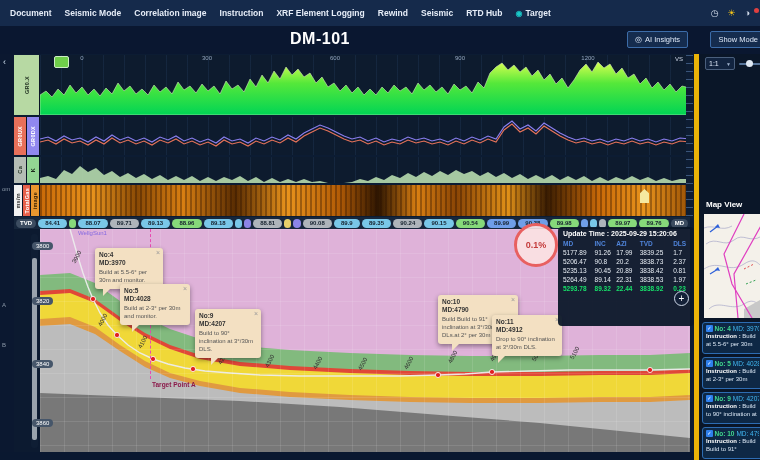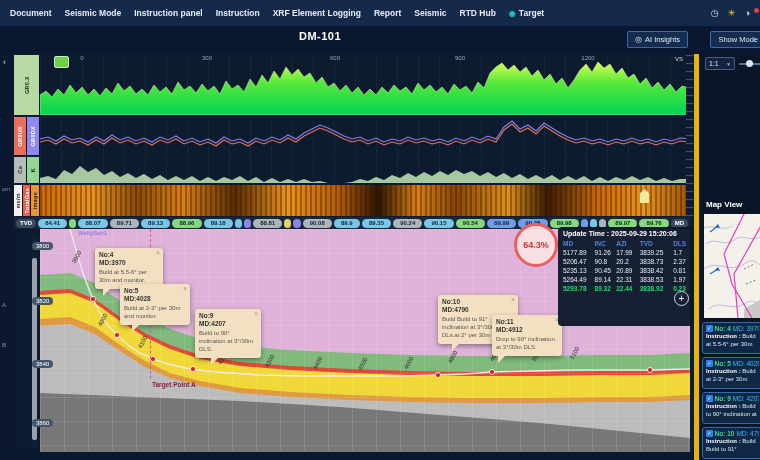--- a/index.html
+++ b/index.html
@@ -9,21 +9,21 @@
   .menubar{position:absolute;left:0;top:0;width:760px;height:26px;background:#152a4b;
            display:flex;align-items:center;gap:6px;padding-left:10px;box-sizing:border-box;}
   .menubar .mi{font-size:8.5px;font-weight:bold;color:#e6edf8;white-space:nowrap;cursor:pointer;display:flex;align-items:center;gap:3px;}
   .menubar .mi .micon{color:#19c8c8;font-size:8px;}
   .topicons{margin-left:auto;display:flex;gap:9px;align-items:center;padding-right:10px;}
   .topicons span{font-size:9px;color:#cfd8e8;}
   .topicons .sun{color:#f5c518;}
   .reddot{position:absolute;right:1px;top:8px;width:5px;height:5px;border-radius:50%;background:#e04040;}
   
   .titlebar{position:absolute;left:0;top:26px;width:760px;height:28px;background:#0a1730;}
-  .pagetitle{position:absolute;left:0;top:4px;width:640px;text-align:center;font-size:11px;font-weight:bold;letter-spacing:.5px;color:#fff;}
+  .pagetitle{position:absolute;left:0;top:4px;width:640px;text-align:center;font-size:16px;font-weight:bold;letter-spacing:.5px;color:#fff;}
   .hbtn{position:absolute;top:5px;height:17px;display:flex;align-items:center;gap:3px;padding:0 7px;
         background:#152c4e;border:1px solid #3c6ca8;border-radius:2px;font-size:7.5px;color:#dfe9f8;box-sizing:border-box;white-space:nowrap;}
   .hbtn .bicon{font-size:8px;}
   
   .leftrail{position:absolute;left:0;top:54px;width:14px;height:406px;background:#0b1830;}
   .leftrail .chev{position:absolute;left:3px;top:3px;font-size:9px;color:#d0e0f0;}
   .leftrail .rl{position:absolute;left:2px;font-size:6px;color:#8b98a8;}
   
   .trackrow{position:absolute;left:14px;display:flex;}
   .lblcol{width:26px;display:flex;height:100%;}
@@ -108,30 +108,30 @@
 
   <div class="menubar">
     <span id="menu-items" style="display:flex;gap:13px;align-items:center;">
         <span class="mi">
           <span>Document</span>
         </span>
         <span class="mi">
           <span>Seismic Mode</span>
         </span>
         <span class="mi">
-          <span>Instruction panel</span>
+          <span>Correlation image</span>
         </span>
         <span class="mi">
           <span>Instruction</span>
         </span>
         <span class="mi">
           <span>XRF Element Logging</span>
         </span>
         <span class="mi">
-          <span>Report</span>
+          <span>Rewind</span>
         </span>
         <span class="mi">
           <span>Seismic</span>
         </span>
         <span class="mi">
           <span>RTD Hub</span>
         </span>
         <span class="mi">
           <span class="micon">◉</span>
           <span>Target</span>
@@ -355,21 +355,21 @@
           <div class="tail" style="left: 14px;"></div>
         </div>
         <div class="callout" style="left: 478px; top: 86px; width: 62px;">
           <div class="tt">No:11</div>
           <div class="tt">MD:4912</div>
           <div class="bd">Drop to 90° inclination at 3°/30m DLS.</div>
           <span class="cx">×</span>
           <div class="tail" style="left: 6px;"></div>
         </div>
       </div>
-    <div class="badge">64.3%</div>
+    <div class="badge">0.1%</div>
     <div class="survey">
       <div class="ut">
         <span>Update Time :</span>
         <span>2025-09-29 15:20:06</span>
       </div>
       <table>
         <thead>
             <tr id="survey-head">
               <th style="width: 32px;">MD</th>
               <th style="width: 22px;">INC</th>

